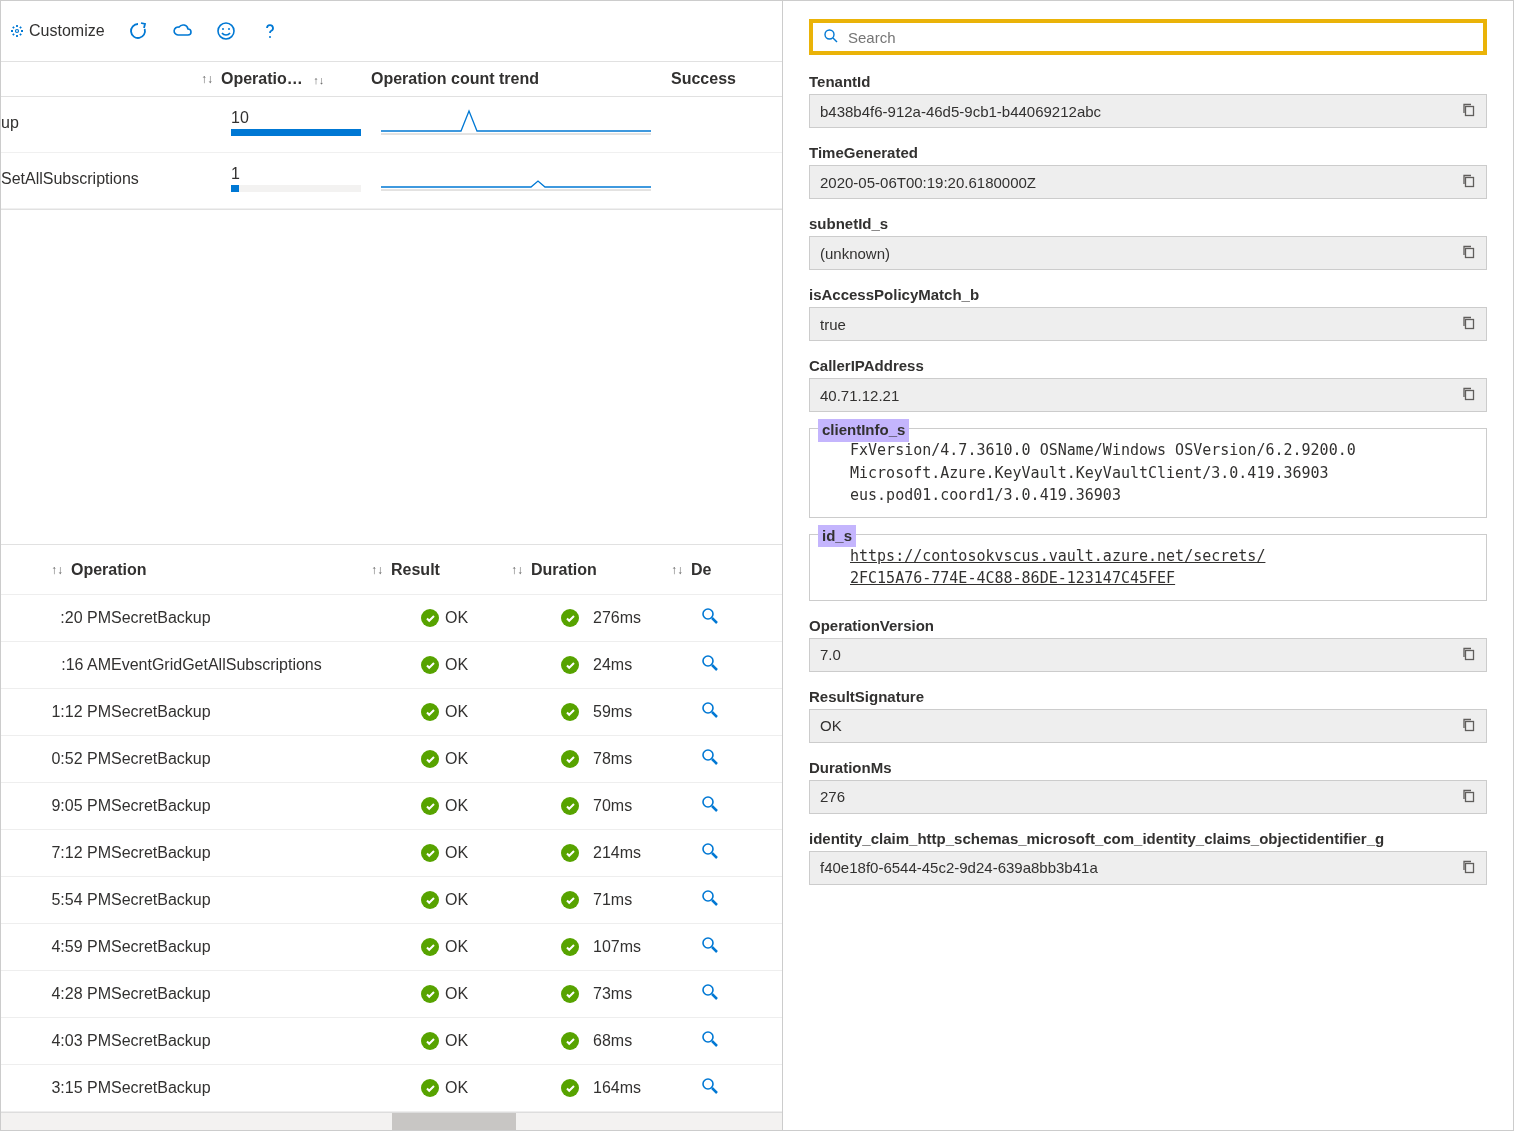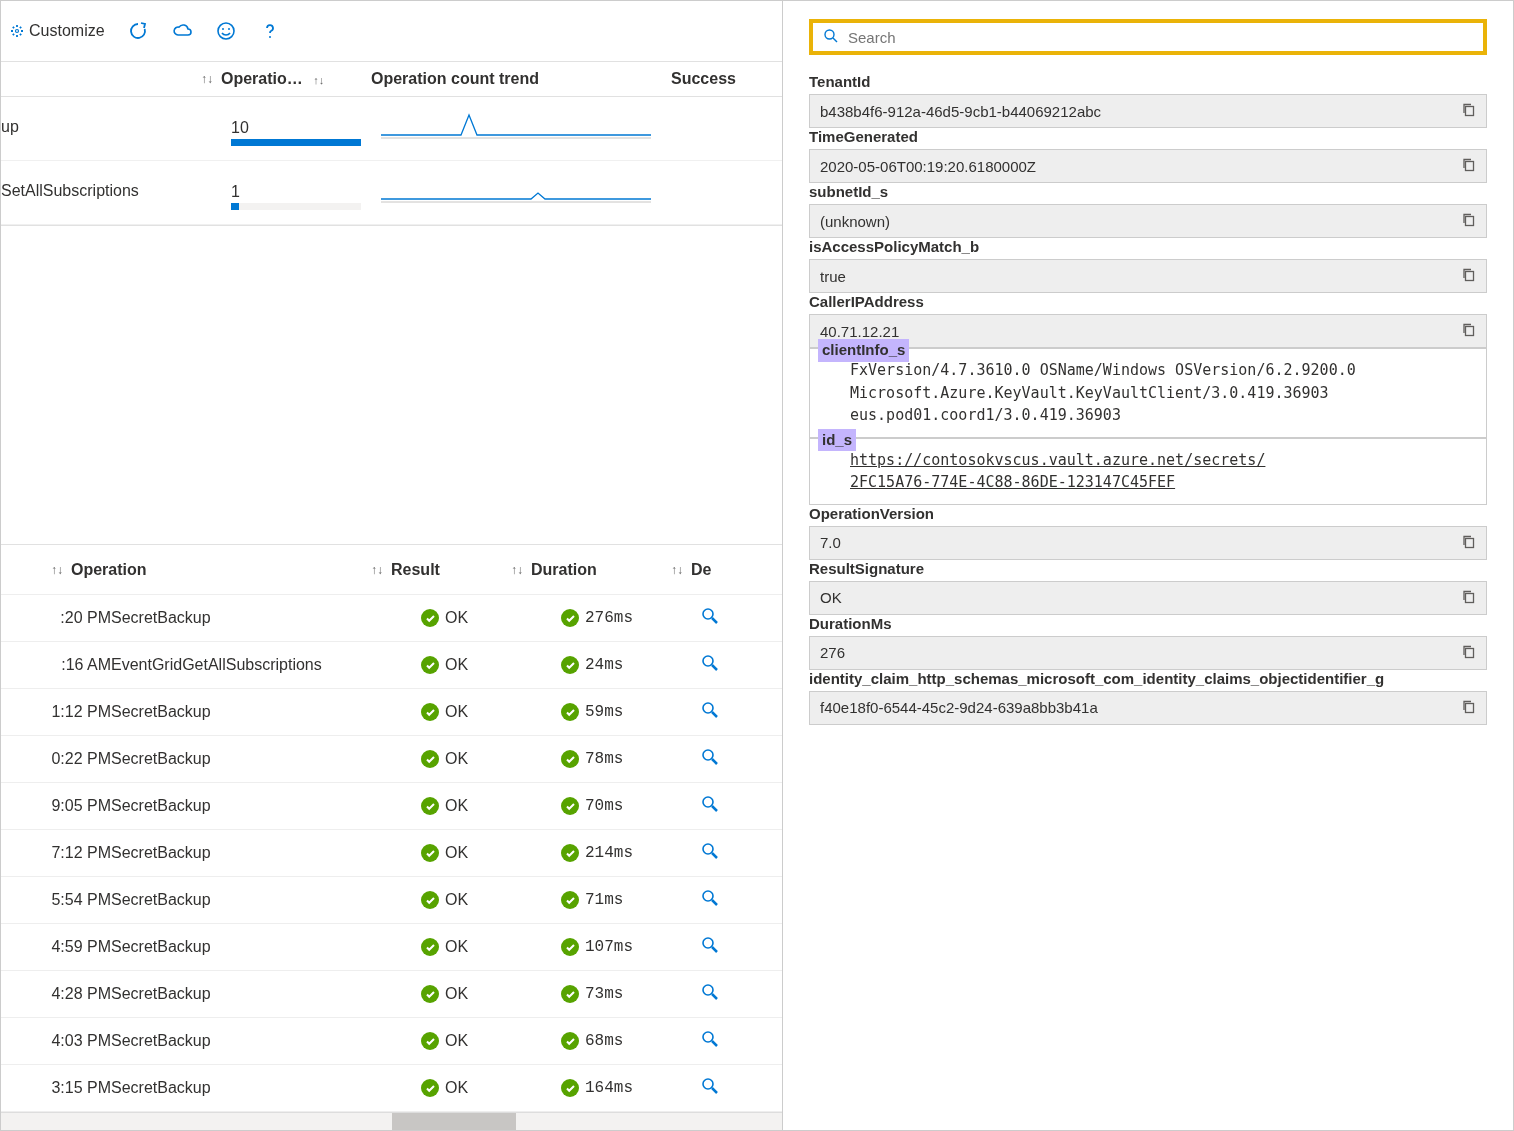--- a/index.html
+++ b/index.html
@@ -18,48 +18,48 @@
   .summary { border-top:1px solid #e1e1e1; border-bottom:1px solid #e1e1e1;}
   .summary-header, .summary-row { display:flex; align-items:center; padding:8px 0 8px 0; }
   .summary-header { font-weight:600; font-size:16px; border-bottom:1px solid #e1e1e1;}
   .summary-row { border-bottom:1px solid #f0f0f0; padding-top:10px; padding-bottom:14px;}
   .scol-name { flex:0 0 230px; padding-left:0; }
   .scol-count { flex:0 0 150px; }
   .scol-trend { flex:0 0 300px; }
   .scol-succ { flex:0 0 80px; }
   .sort-arrows { color:#666; font-size:11px; margin-left:6px;}
   .sort-cell { display:flex; justify-content:flex-end; padding-right:8px; flex:0 0 40px; color:#666; font-size:12px;}
-  .bar-wrap { width:130px;margin-top:12px; }
+  .bar-wrap { width:130px; }
   .bar-val { font-size:16px; margin-bottom:2px; }
   .bar-bg { width:130px; height:7px; background:#f3f2f1; position:relative;}
   .bar-fg { height:7px; background:#0078d4; position:absolute; left:0; top:0; }
   .spark { width:270px; height:28px; }
   .summary-space { flex:1; min-height:270px; }
 
   
   .details { border-top:1px solid #e1e1e1; margin-top:0; overflow-y:auto;}
   .details-header, .details-row { display:flex; align-items:center; padding:0 0 0 0; height:47px; border-bottom:1px solid #eee;}
   .details-header { font-weight:600; font-size:16px; height:50px;}
   .dcol-time  { flex:0 0 110px; text-align:right; }
   .dcol-op    { flex:0 0 310px; }
   .dcol-res   { flex:0 0 140px; display:flex; align-items:center; gap:6px;}
-  .dcol-dur   { flex:0 0 140px; display:flex; align-items:flex-end; gap:6px;font-family:Liberation Mono, monospace;}
+  .dcol-dur   { flex:0 0 140px; display:flex; align-items:flex-end; gap:14px;}
   .dcol-de    { flex:0 0 60px; }
   .sort-hdrcell { flex:0 0 40px; text-align:right; color:#666; font-size:12px; padding-right:8px;}
   .ok-circle { width:18px; height:18px; border-radius:50%; background:#57a300; display:inline-flex; align-items:center; justify-content:center; }
   .ok-circle svg { display:block; }
   .mag { color:#0078d4; cursor:pointer; }
   .details-row { font-size:16px;}
 
   
   .search-box { display:flex; align-items:center; gap:8px; border:4px solid #eab308; padding:6px 10px; margin-bottom:18px; height:36px;}
   .search-box input { border:none; outline:none; flex:1; font-size:15px; font-family:inherit; background:transparent;}
   .search-box .sicon { color:#0078d4; }
 
-  .field { margin-bottom:0; }
+  .field { margin-bottom:16px; }
   .field-label { font-weight:600; font-size:15px; margin-bottom:4px; }
   .field-box { background:#eeeeee; border:1px solid #ccc; padding:7px 10px; display:flex; align-items:center; justify-content:space-between; font-size:15px; min-height:34px;}
   .field-box .copy { color:#605e5c; cursor:pointer; flex-shrink:0; margin-left:10px;}
   .field-plain { border:1px solid #ccc; padding:10px 10px 10px 40px; font-family:Consolas,monospace; font-size:15px; white-space:pre; position:relative; line-height:1.5; }
   .field-plain .plain-label { position:absolute; left:8px; top:-10px; background:#c4b5fd; padding:0 4px; font-family:"Segoe UI",sans-serif; font-weight:600; font-size:15px;}
   .field-plain a { color:#323130; }
 
   .scrollbar-bottom { height:18px; border-top:1px solid #ddd; background:#f3f2f1; position:relative;}
   .scrollbar-thumb { position:absolute; height:100%; background:#c8c6c4; left:50%; width:16%; }
   .details-scroll { overflow-x:hidden; }
@@ -233,21 +233,21 @@
                 </svg>
               </span> 
               <span>59ms</span>
             </div>
             <div class="dcol-de"><span class="mag"><svg width="18" height="18" viewBox="0 0 18 18">
                   <circle cx="7" cy="7" r="5" fill="none" stroke="#0078d4" stroke-width="1.6"></circle>
                   <line x1="11" y1="11" x2="16" y2="16" stroke="#0078d4" stroke-width="2.5"></line>
                 </svg></span></div>
           </div>
           <div class="details-row">
-            <div class="dcol-time" style="flex:0 0 110px;">0:22 PM</div>
+            <div class="dcol-time" style="flex:0 0 110px;">0:52 PM</div>
             <div class="dcol-op">SecretBackup</div>
             <div class="dcol-res">
               <span class="ok-circle">
                 <svg width="11" height="11" viewBox="0 0 11 11">
                   <path d="M2 5.5l2.2 2.3L9 3" fill="none" stroke="#fff" stroke-width="2"></path>
                 </svg>
               </span> 
               <span>OK</span>
             </div>
             <div class="dcol-dur">

